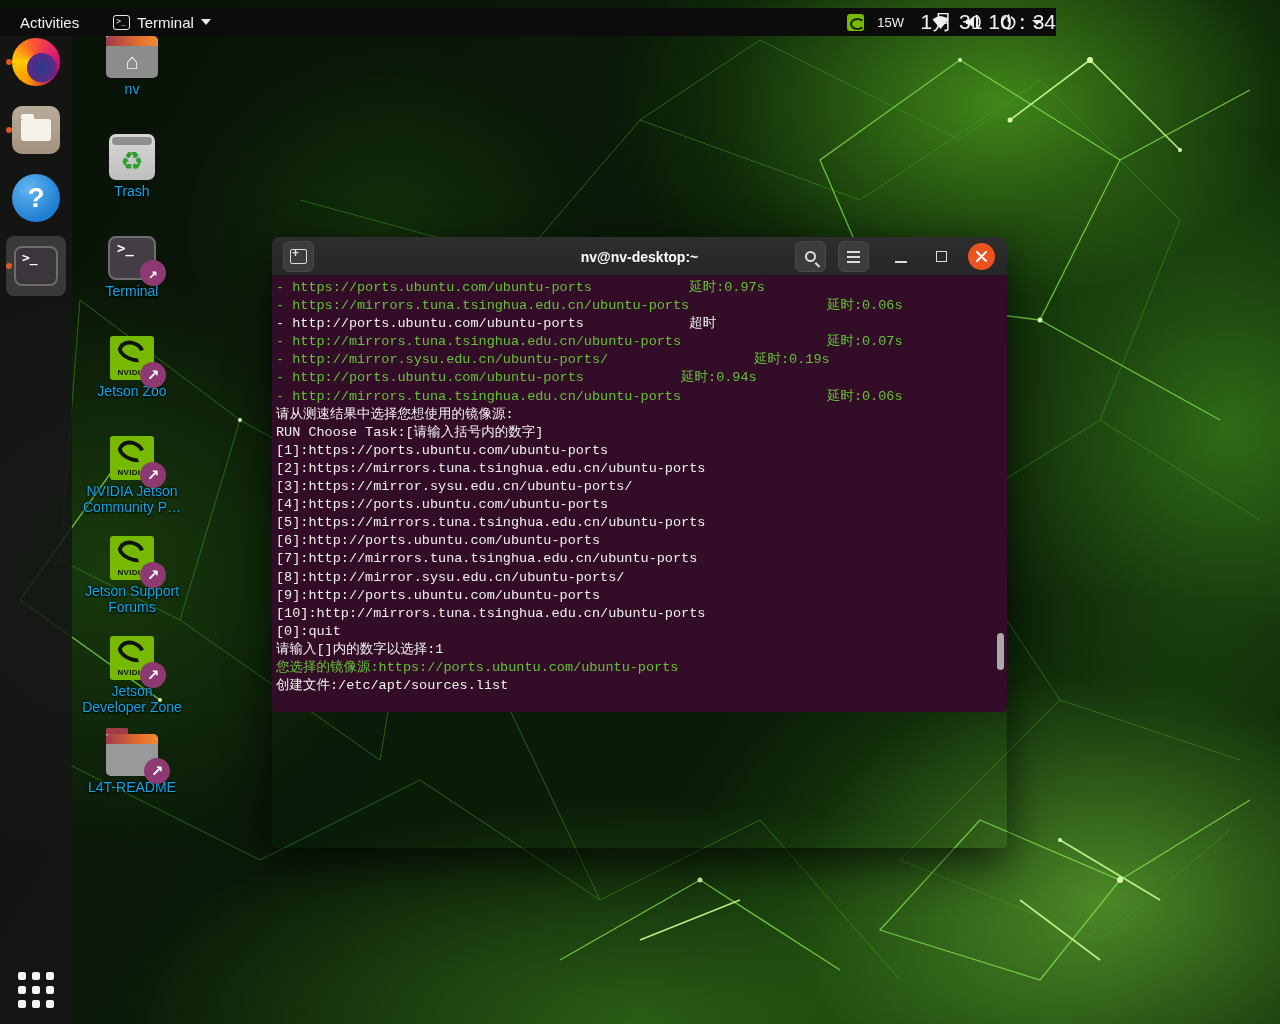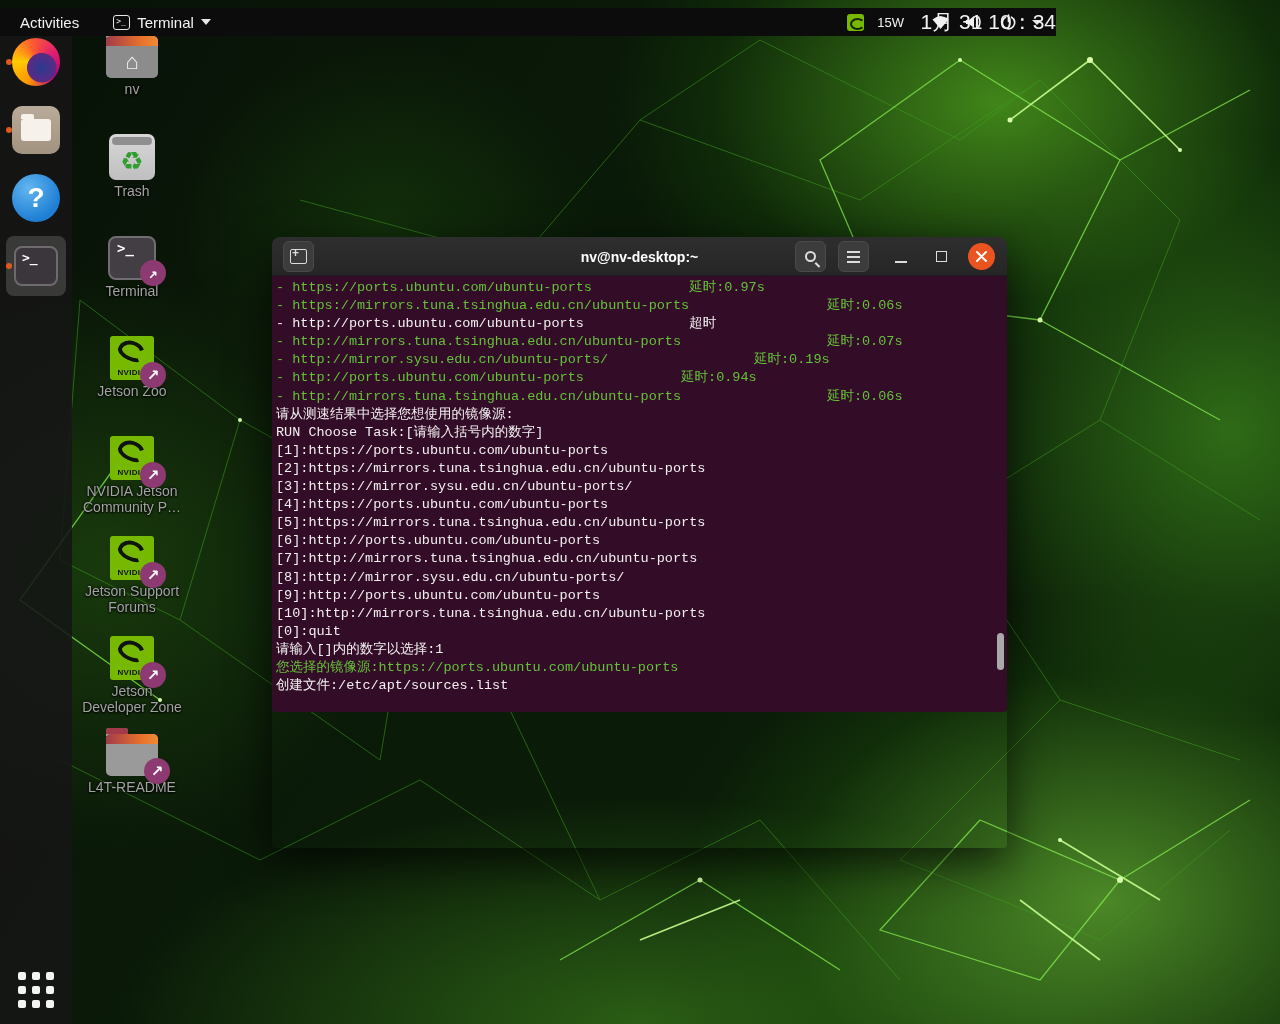--- a/index.html
+++ b/index.html
@@ -54,21 +54,21 @@
     color:#fff; font-size:28px; font-weight:bold; display:flex; align-items:center; justify-content:center; }
   .icon-term { width:44px; height:40px; margin:4px 2px; background:#3a363b; border:2px solid #6e6a6e; border-radius:8px;
     color:#fff; font-family:"DejaVu Sans Mono",monospace; font-size:13px; font-weight:bold; padding:2px 0 0 6px; }
   .show-apps { position:absolute; left:12px; top:938px; width:48px; height:48px;
     display:grid; grid-template-columns:repeat(3,8px); grid-template-rows:repeat(3,8px); gap:6px;
     align-content:center; justify-content:center; }
   .show-apps span { background:#f4f4f2; border-radius:2px; }
 
   
   .desk-icon { position:absolute; width:120px; display:flex; flex-direction:column; align-items:center; z-index:5; }
-  .desk-label { margin-top:3px; color:#a3a3a3; font-size:14px; text-align:center; line-height:16px;
+  .desk-label { margin-top:3px; color:#0ea5e9; font-size:14px; text-align:center; line-height:16px;
     text-shadow:0 1px 2px #000, 0 0 3px #000; max-width:110px; }
   .fold { width:52px; height:42px; border-radius:5px; position:relative; background:#8c8c8c; }
   .fold::before { content:""; position:absolute; top:-6px; left:0; width:22px; height:8px; border-radius:3px 3px 0 0; background:inherit; }
   .fold-flap { position:absolute; left:0; top:0; width:100%; height:10px; border-radius:5px 5px 0 0;
     background:linear-gradient(90deg,#a23a4a,#e8742c 70%,#ef8b32); }
   .fold-flap::before { content:""; position:absolute; top:-6px; left:0; width:22px; height:6px; border-radius:3px 3px 0 0;
     background:#a23a4a; }
   .fold .glyph { position:absolute; left:0; right:0; top:9px; bottom:0; display:flex; align-items:center; justify-content:center;
     color:#f2f2f2; font-size:22px; }
   .icon-trash { width:46px; height:46px; border-radius:7px; background:linear-gradient(#d7d7d7,#bfbfbf); position:relative; }

